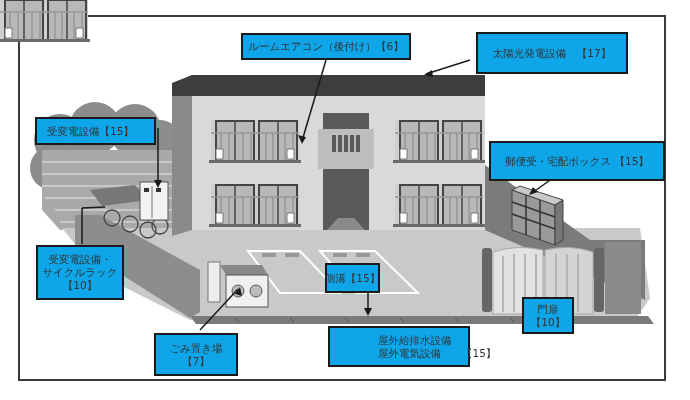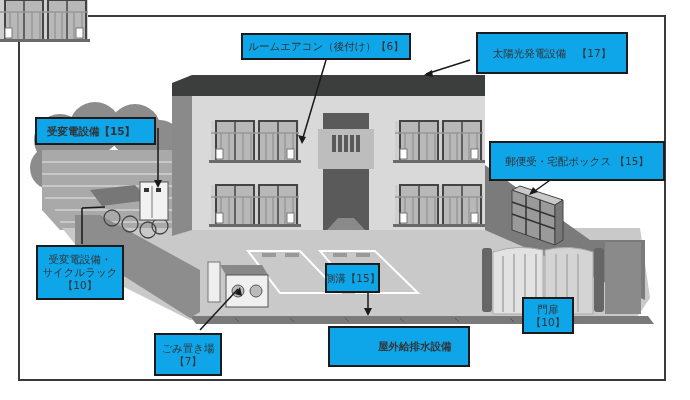--- a/index.html
+++ b/index.html
@@ -6,21 +6,21 @@
   body { width: 690px; height: 400px; position: relative; overflow: hidden;
          font-family: "DejaVu Sans", sans-serif; }
   .frame { position: absolute; left: 18px; top: 15px; width: 648px; height: 366px;
            border: 2px solid #3a3a3a; box-sizing: border-box; background: #fff; }
   svg.scene { position: absolute; left: 0; top: 0; }
   .label { position: absolute; background: #0ea5e9; border: 2.5px solid #1a1a1a;
            box-sizing: border-box; color: #333; font-size: 10.5px; line-height: 13px;
            display: flex; flex-direction: column; justify-content: center; white-space: nowrap; }
   .label .ln { display: block; }
   .center { align-items: center; text-align: center; }
-  .left { align-items: flex-start; padding-left: 10px; font-weight: bold; }
+  .left { align-items: flex-start; padding-left: 10px; }
 </style>
 </head>
 <body>
 
 <div class="frame"></div>
 
 <svg class="scene" width="690" height="400" viewBox="0 0 690 400">
 
   <g fill="#8c8c8c">
     <circle cx="60" cy="140" r="26"></circle>
@@ -207,25 +207,26 @@
 <div class="label center" style="left:36px; top:245px; width:88px; height:55px;">
   <span class="ln">受変電設備・</span>
   <span class="ln">サイクルラック</span>
   <span class="ln">【10】</span>
 </div>
 
 <div class="label center" style="left:325px; top:263px; width:55px; height:30px;">
   <span class="ln">側溝【15】</span>
 </div>
 
-<div class="label center" style="left:154px; top:333px; width:68px; height:43px;">
+<div class="label center" style="left:154px; top:333px; width:84px; height:43px;">
   <span class="ln">ごみ置き場</span>
   <span class="ln">【7】</span>
 </div>
 
 <div class="label left" style="left:328px; top:326px; width:142px; height:41px;padding-left:48px;">
   <span class="ln">屋外給排水設備</span>
+  <span class="ln">屋外電気設備　　【15】</span>
 </div>
 
 <div class="label center" style="left:522px; top:297px; width:52px; height:37px;">
   <span class="ln">門扉</span>
   <span class="ln">【10】</span>
 </div>
 
 </body></html>

